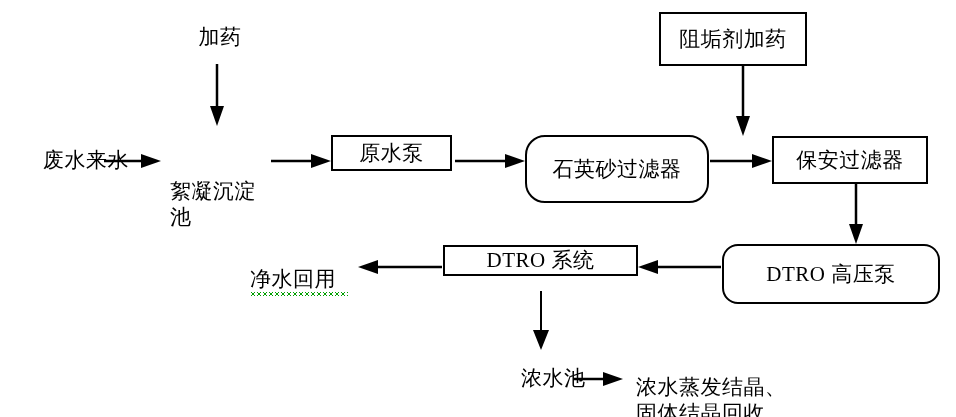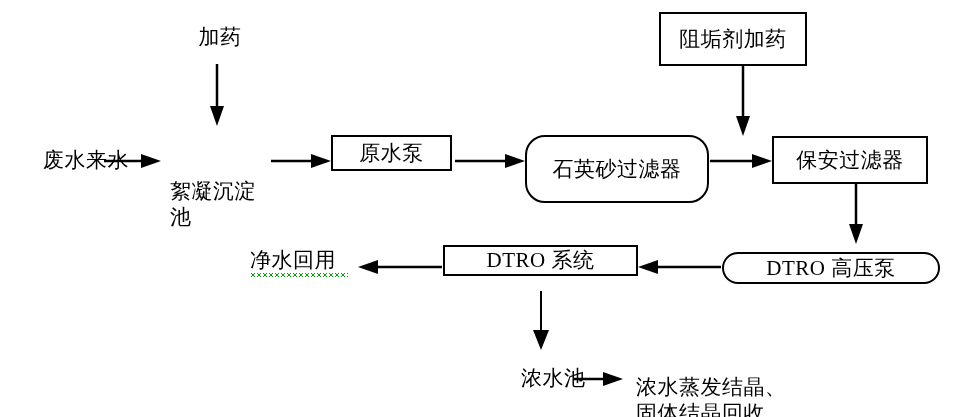--- a/index.html
+++ b/index.html
@@ -125,32 +125,32 @@
     </g>
   </svg>
 
   <div class="node-text" style="left:190px; top:24px; width:60px; text-align:center;">加药</div>
 
   <div class="node-text" style="left:8px; top:147px; width:96px; text-align:left;margin-left:35px;">废水来水</div>
 
   <div class="node-text" style="left:170px; top:134px; width:104px; text-align:left;margin-top:44px;">絮凝沉淀
 池</div>
 
-  <div class="node-text spell-error" style="left:250px; top:247px; width:98px; text-align:left;">净水回用</div>
+  <div class="node-text spell-error" style="left:250px; top:266px; width:98px; text-align:left;">净水回用</div>
 
   <div class="node-text" style="left:521px; top:365px; width:76px; text-align:left;">浓水池</div>
 
   <div class="node-text" style="left:636px; top:350px; width:200px; text-align:left;margin-top:24px;">浓水蒸发结晶、
 固体结晶回收</div>
 
   <div class="node-box" style="left:331px; top:135px; width:121px; height:36px;">原水泵</div>
 
   <div class="node-box" style="left:525px; top:135px; width:184px; height:68px;border-radius:20px;">石英砂过滤器</div>
 
   <div class="node-box" style="left:659px; top:12px; width:148px; height:54px;">阻垢剂加药</div>
 
   <div class="node-box" style="left:772px; top:136px; width:156px; height:48px;">保安过滤器</div>
 
-  <div class="node-box" style="left:722px; top:252px; width:218px; height:32px;border-radius:16px;">DTRO 高压泵</div>
+  <div class="node-box" style="left:722px; top:244px; width:218px; height:60px;border-radius:16px;">DTRO 高压泵</div>
 
   <div class="node-box" style="left:443px; top:245px; width:195px; height:31px;">DTRO 系统</div>
 
 </div>
 
 </body></html>

